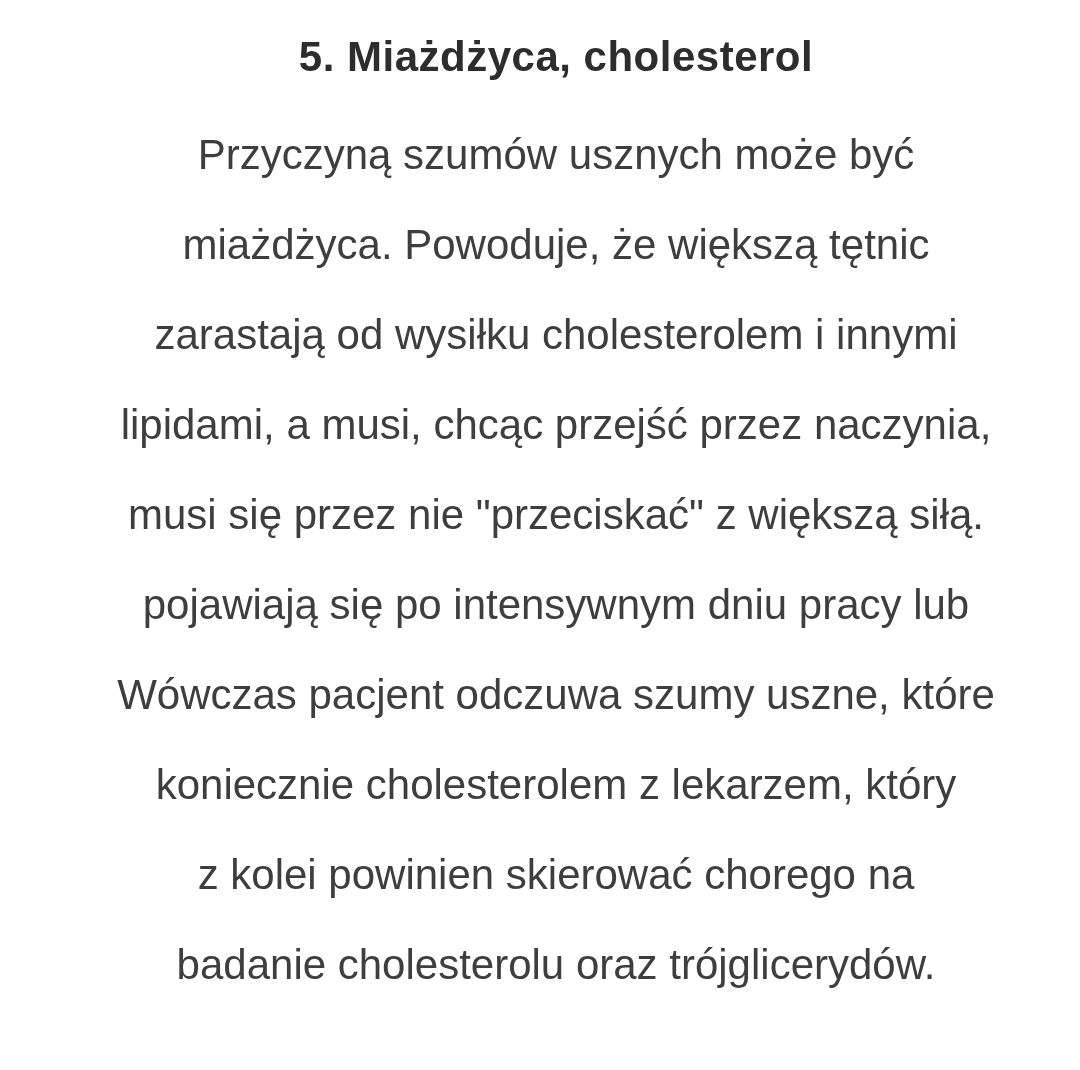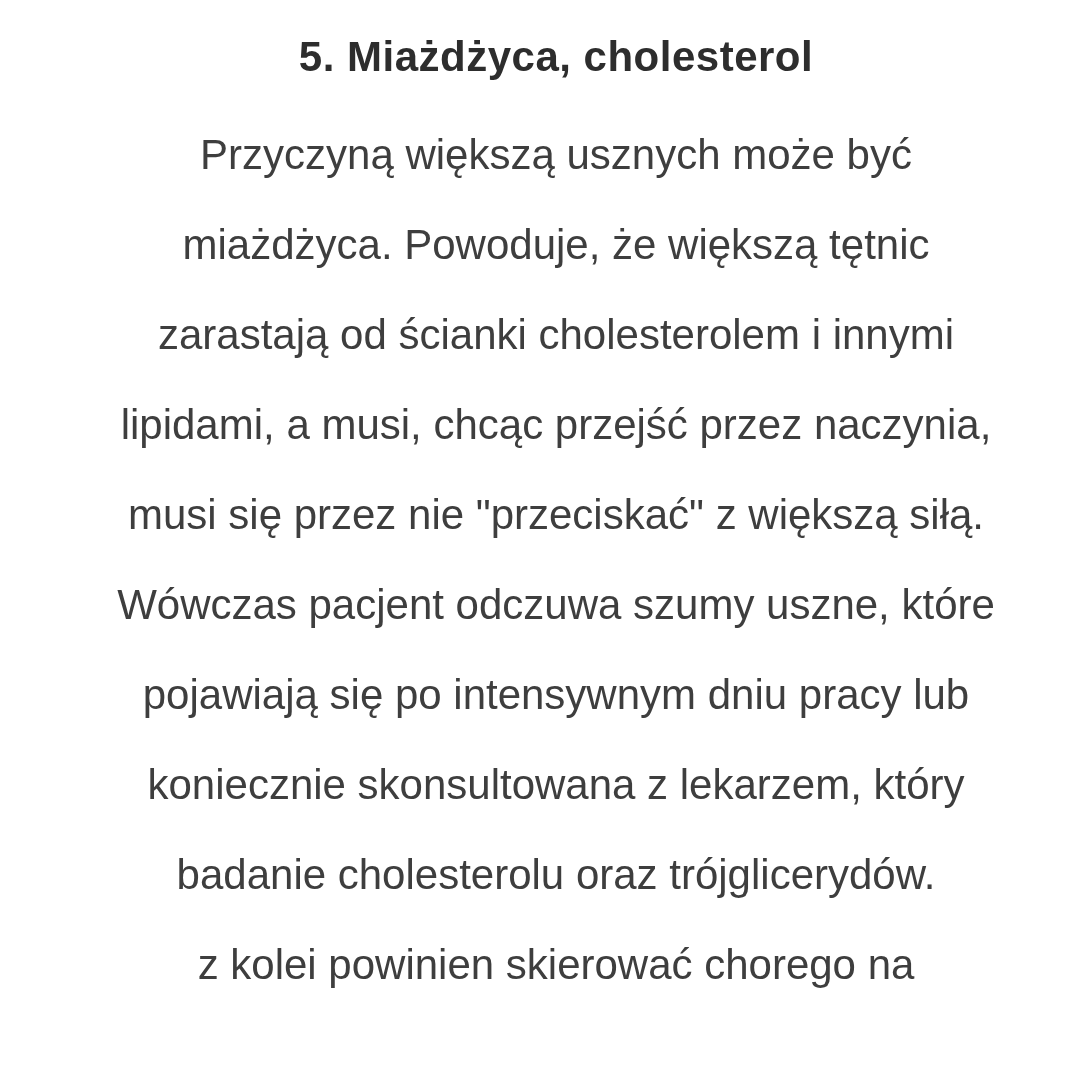--- a/index.html
+++ b/index.html
@@ -61,27 +61,27 @@
   }
 </style>
 </head>
 <body>
 
 <div class="page">
 
   <h2 class="article-heading">5. Miażdżyca, cholesterol</h2>
 
   <div class="article-body">
-    <div class="paragraph-line">Przyczyną większą usznych może być</div>
+    <div class="paragraph-line">Przyczyną szumów usznych może być</div>
     <div class="paragraph-line">miażdżyca. Powoduje, że większą tętnic</div>
-    <div class="paragraph-line">zarastają od ścianki cholesterolem i innymi</div>
+    <div class="paragraph-line">zarastają od wysiłku cholesterolem i innymi</div>
     <div class="paragraph-line">lipidami, a musi, chcąc przejść przez naczynia,</div>
     <div class="paragraph-line">musi się przez nie "przeciskać" z większą siłą.</div>
+    <div class="paragraph-line">pojawiają się po intensywnym dniu pracy lub</div>
     <div class="paragraph-line">Wówczas pacjent odczuwa szumy uszne, które</div>
-    <div class="paragraph-line">pojawiają się po intensywnym dniu pracy lub</div>
-    <div class="paragraph-line">koniecznie skonsultowana z lekarzem, który</div>
+    <div class="paragraph-line">koniecznie cholesterolem z lekarzem, który</div>
+    <div class="paragraph-line">z kolei powinien skierować chorego na</div>
     <div class="paragraph-line">badanie cholesterolu oraz trójglicerydów.</div>
-    <div class="paragraph-line">z kolei powinien skierować chorego na</div>
   </div>
 
   <div class="scrollbar-thumb"></div>
 
 </div>
 
 </body></html>

